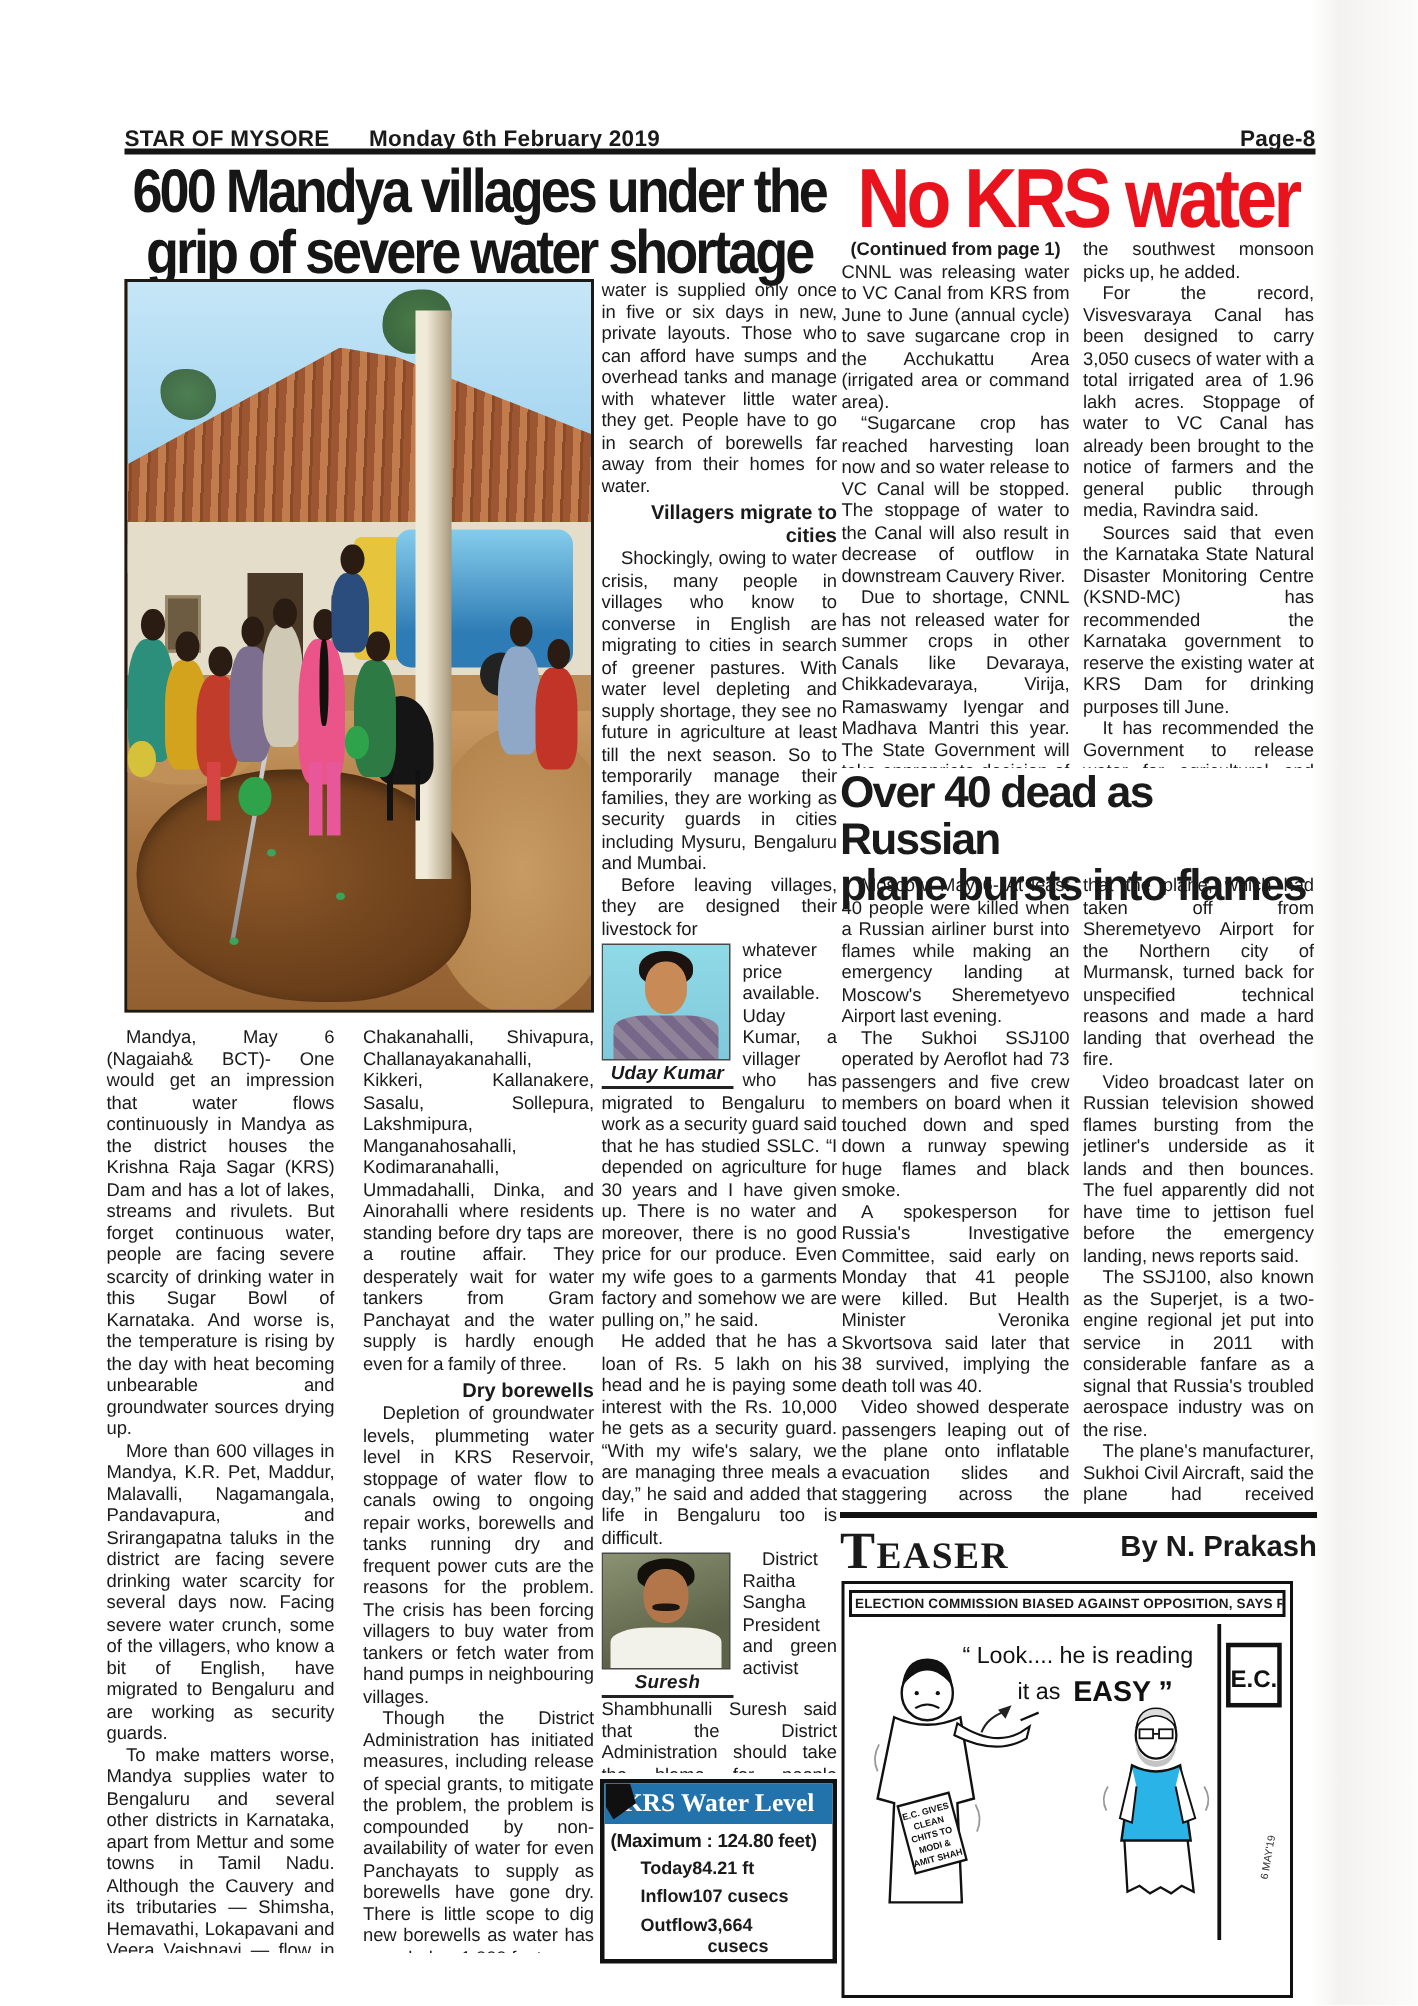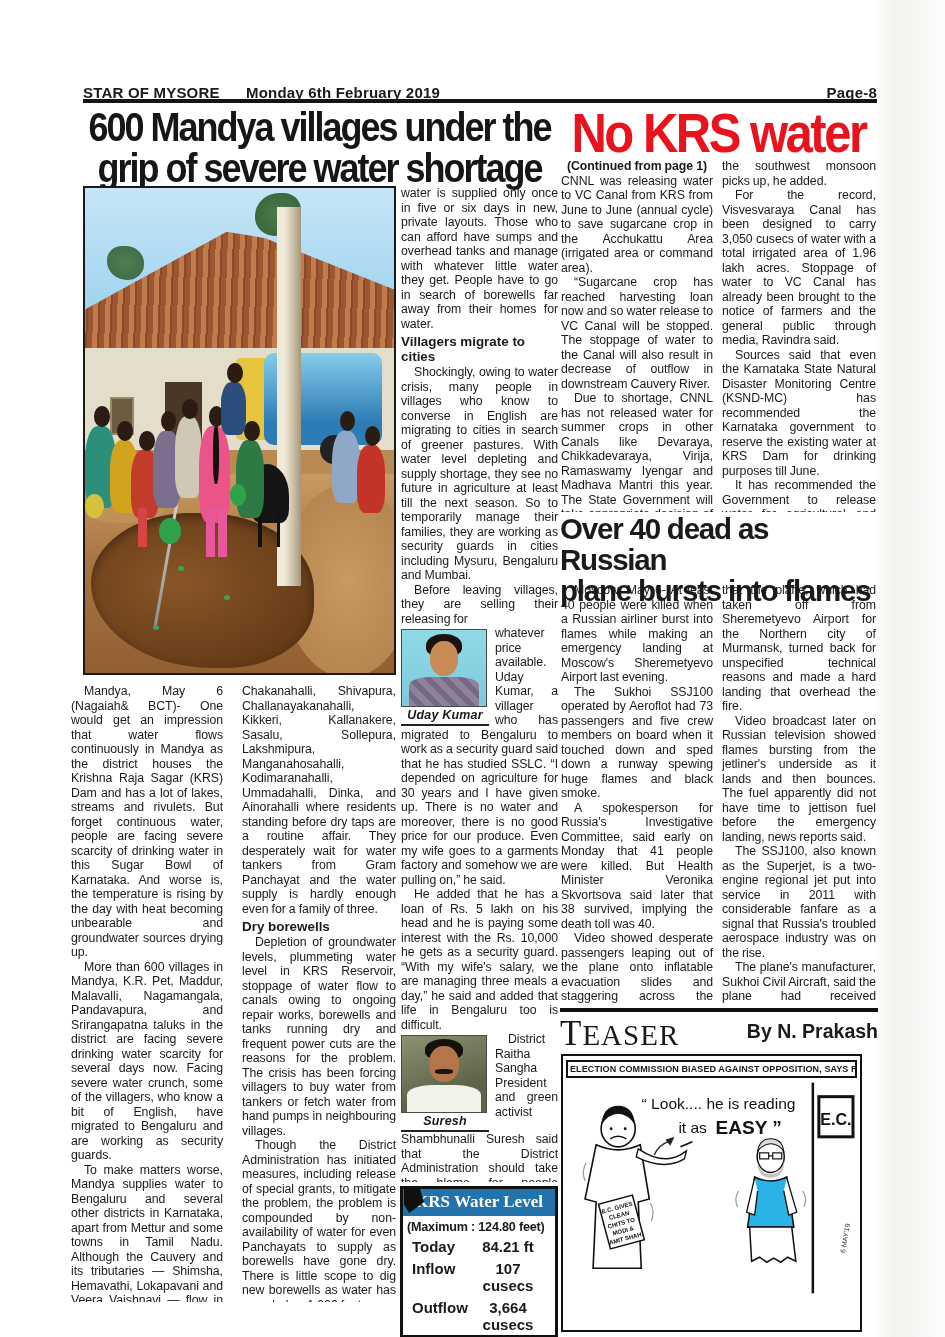--- a/index.html
+++ b/index.html
@@ -21,21 +21,21 @@
   #red-hl{left:560px;top:101px;width:317px;text-align:center;font-weight:900;font-size:49px;
           letter-spacing:-2.5px;white-space:nowrap;transform:scaleY(1.14);transform-origin:top center}
   #rus-hl{left:560px;top:514px;width:318px;font-weight:bold;font-size:29.5px;line-height:1.05;letter-spacing:-1.2px}
 
   
   .col{overflow:hidden}
   .para{font-size:12.3px;line-height:1.18;text-align:justify;text-indent:13px;
         letter-spacing:-.05px;word-spacing:-.3px}
   .para.cont{text-indent:0}
   .para.lead-note{font-weight:bold;text-align:center;text-indent:0}
-  .subhead{font-size:13.4px;font-weight:bold;text-align:left;margin:3px 0 1px}
+  .subhead{font-size:13.4px;font-weight:bold;text-align:right;margin:3px 0 1px}
 
   #krs-c1{left:561px;top:159px;width:152px;height:353px}
   #krs-c2{left:722px;top:159px;width:154px;height:353px}
   #rus-c1{left:561px;top:583px;width:152px;height:421px}
   #rus-c2{left:722px;top:583px;width:154px;height:421px}
   #lc1{left:71px;top:684px;width:152px;height:618px}
   #lc2{left:242px;top:684px;width:154px;height:618px}
   #midcol{left:401px;top:186px;width:157px;height:996px}
 
   
@@ -85,28 +85,28 @@
   .s-mus{left:39%;top:44%;width:22%;height:6%;background:#1c140e;border-radius:40%}
   .s-shirt{left:6%;top:64%;width:88%;height:36%;background:#f2f1ea;border-radius:35% 35% 0 0}
 
   
   #krsbox{left:400px;top:1186px;width:158px;border:3px solid #111;background:#fff}
   .kb-head{position:relative;background:#2273ab;color:#fff;text-align:center;
            font-family:"Liberation Serif",serif;font-weight:bold;font-size:17px;padding:3px 0 4px}
   .kb-flag{position:absolute;left:1px;top:0;width:20px;height:24px;background:#101010;
            clip-path:polygon(0 0,80% 0,100% 55%,25% 100%,0 65%)}
   .kb-max{font-weight:bold;font-size:12.6px;padding:4px 4px 1px;letter-spacing:-.2px}
-  .kb-row{display:flex;font-weight:bold;font-size:15px;padding:3px 9px 2px}
+  .kb-row{display:flex;font-weight:bold;font-size:12px;padding:3px 24px 2px}
   .kb-row .lbl{flex:1}
-  .kb-row .val{width:76px;text-align:center}
+  .kb-row .val{width:76px;text-align:left}
 
   
   #teaser-rule{left:560px;top:1008px;width:318px;height:4px;background:#111}
   #teaser-head{left:560px;top:1014px;width:318px;height:38px}
-  .t-title{float:left;font-family:"Liberation Serif",serif;font-weight:normal;font-size:29px;letter-spacing:1px}
+  .t-title{float:left;font-family:"Liberation Serif",serif;font-weight:bold;font-size:25px;letter-spacing:1px}
   .t-title::first-letter{font-size:35px}
   .t-by{float:right;font-weight:bold;font-size:19.5px;margin-top:6px}
   #cartoon{left:561px;top:1054px;width:301px;height:278px;border:2.5px solid #111;background:#fff;padding:4px 3px 0}
   .strip{border:2px solid #111;padding:2px 2px;font-size:9px;font-weight:bold;text-align:center;
          letter-spacing:.1px;white-space:nowrap;overflow:hidden}
   #cartoon svg{display:block;width:100%;height:232px}
   svg text{font-family:"Liberation Sans",sans-serif}
 </style>
 </head>
 <body>
@@ -203,21 +203,21 @@
       <h4 class="subhead">Dry borewells</h4>
       <p class="para">Depletion of groundwater levels, plummeting water level in KRS Reservoir, stoppage of water flow to canals owing to ongoing repair works, borewells and tanks running dry and frequent power cuts are the reasons for the problem. The crisis has been forcing villagers to buy water from tankers or fetch water from hand pumps in neighbouring villages.</p>
       <p class="para">Though the District Administration has initiated measures, including release of special grants, to mitigate the problem, the problem is compounded by non-availability of water for even Panchayats to supply as borewells have gone dry. There is little scope to dig new borewells as water has gone below 1,000 feet.</p>
     </div>
 
   <div class="abs col" id="midcol">
     <div>
         <p class="para cont">water is supplied only once in five or six days in new, private layouts. Those who can afford have sumps and overhead tanks and manage with whatever little water they get. People have to go in search of borewells far away from their homes for water.</p>
         <h4 class="subhead">Villagers migrate to cities</h4>
         <p class="para">Shockingly, owing to water crisis, many people in villages who know to converse in English are migrating to cities in search of greener pastures. With water level depleting and supply shortage, they see no future in agriculture at least till the next season. So to temporarily manage their families, they are working as security guards in cities including Mysuru, Bengaluru and Mumbai.</p>
-        <p class="para">Before leaving villages, they are selling their releasing for</p>
+        <p class="para">Before leaving villages, they are designed their livestock for</p>
       </div>
     <div>
       <div class="inset">
         <div class="pic">
           <div class="u-bg"></div>
           <div class="u-hair"></div>
           <div class="u-face"></div>
           <div class="u-shirt"></div>
         </div>
         <div class="cap">Uday Kumar</div>

